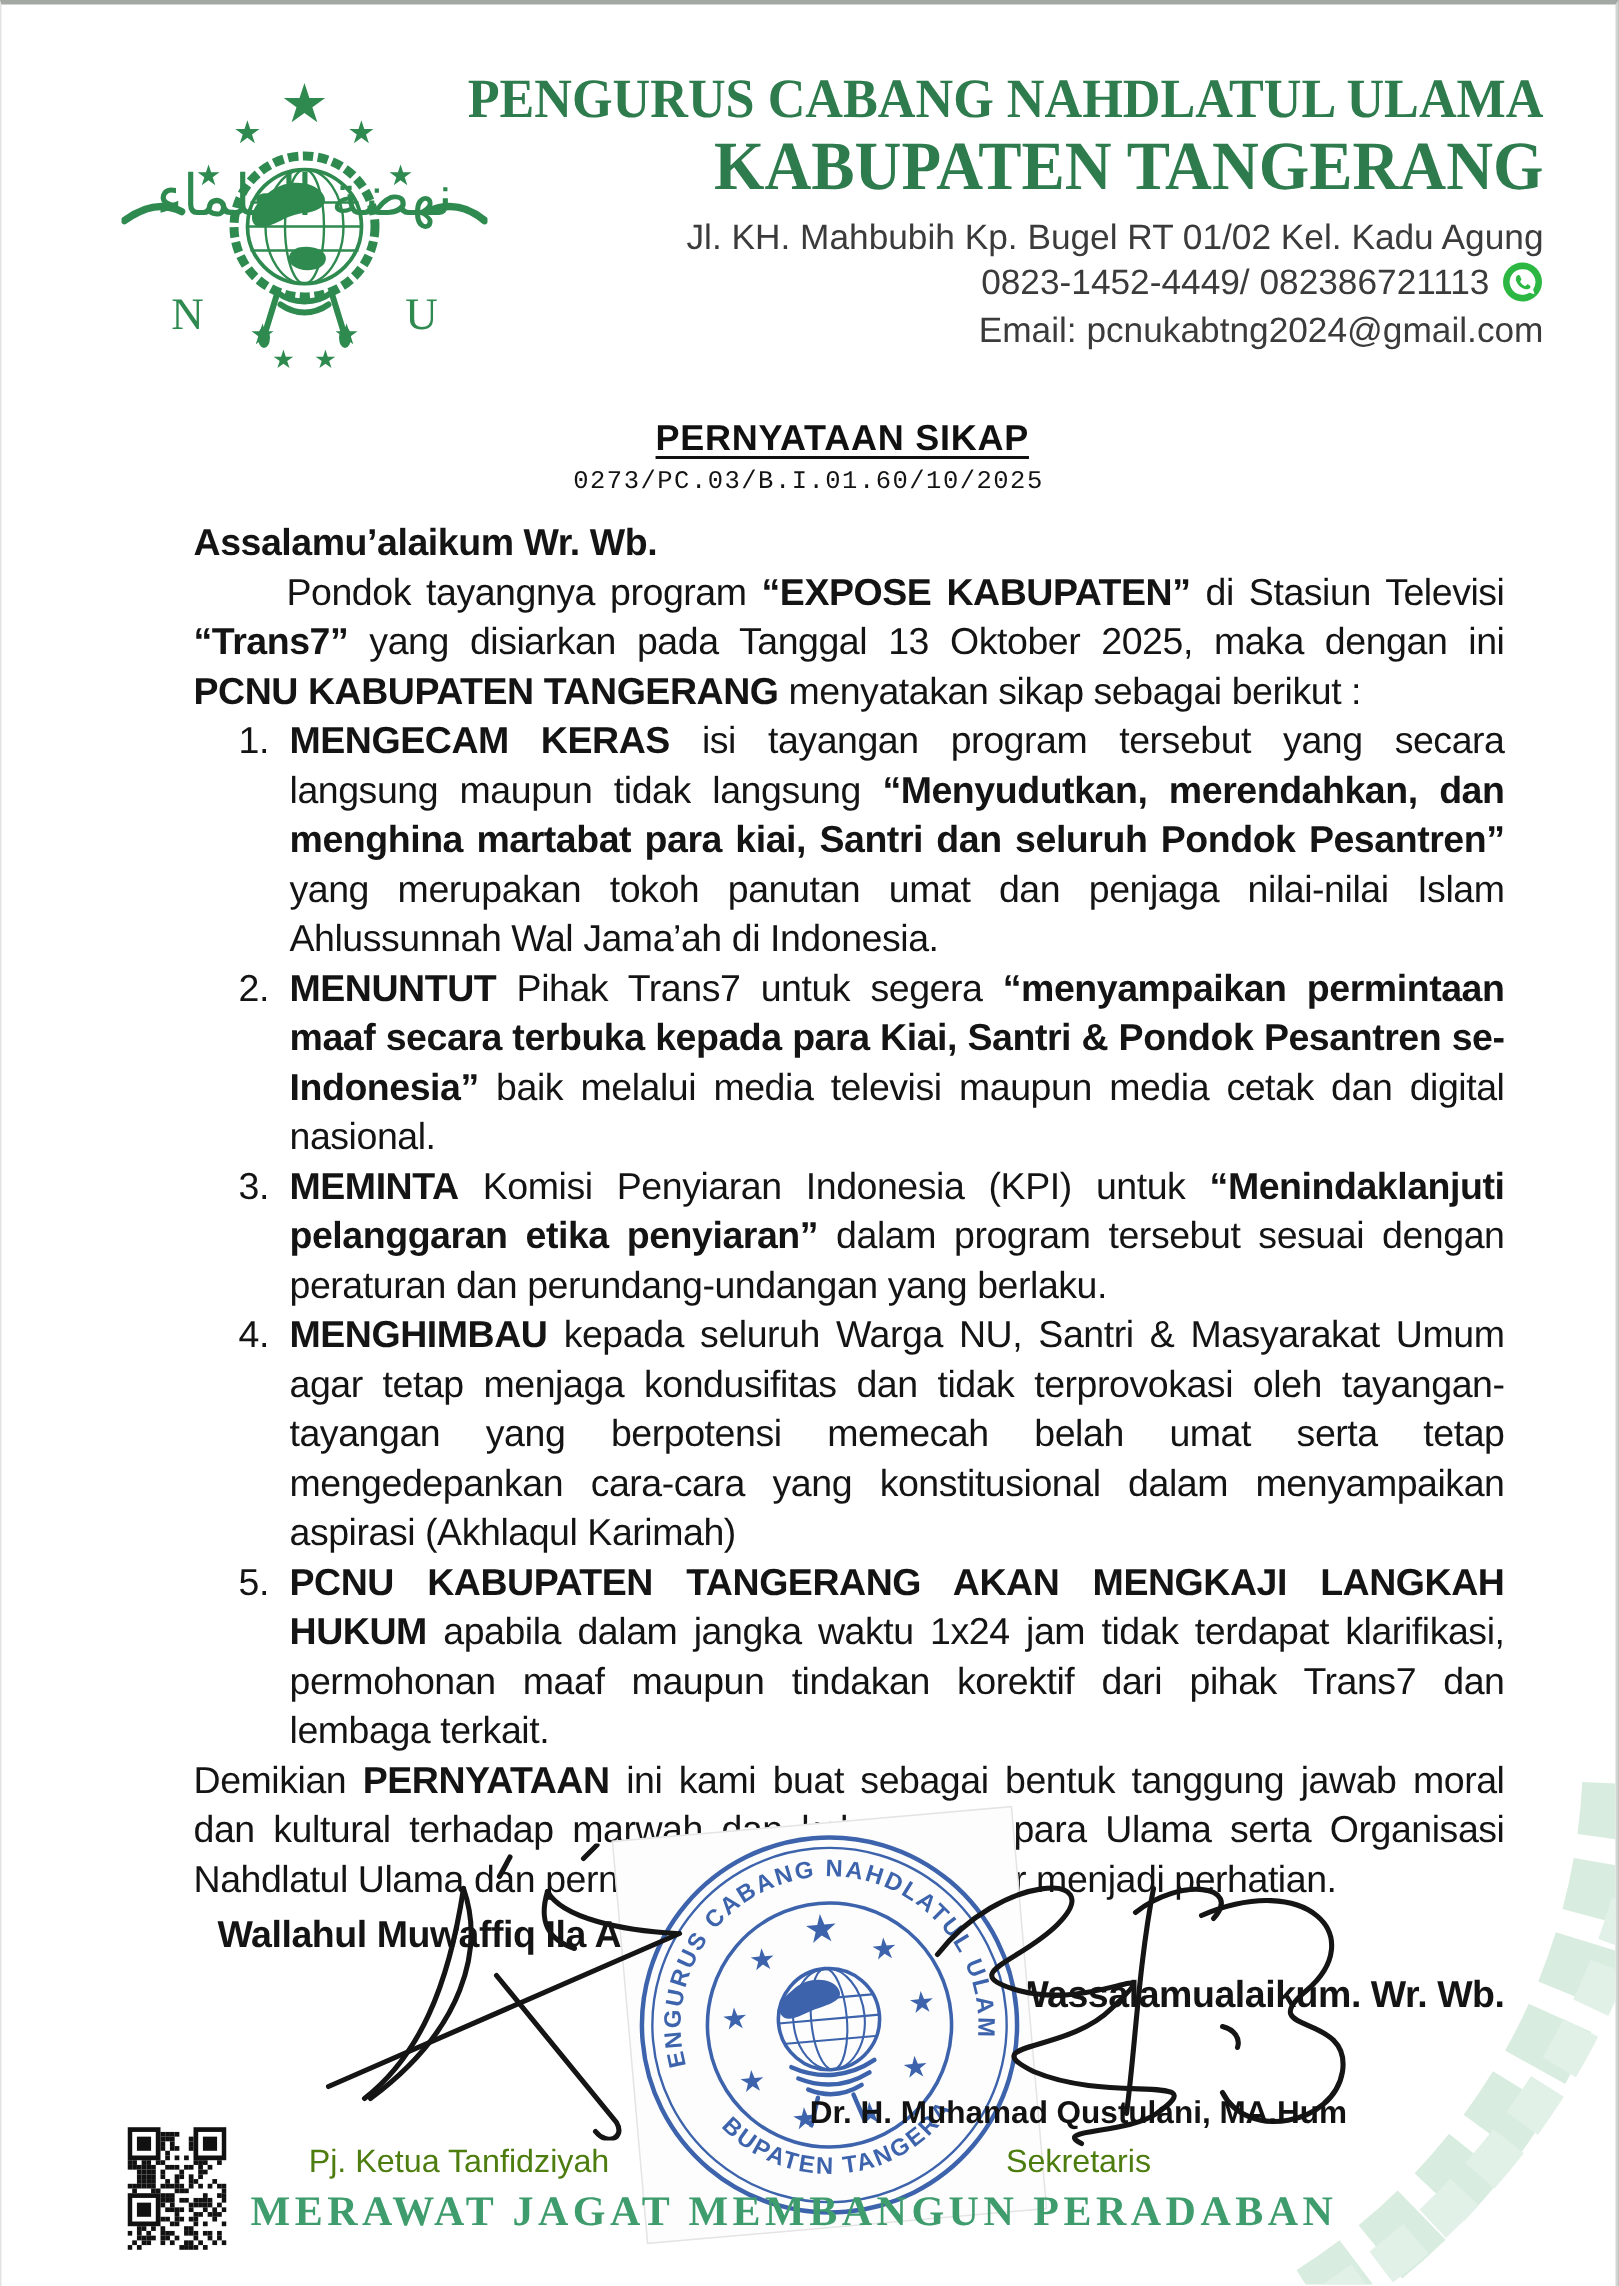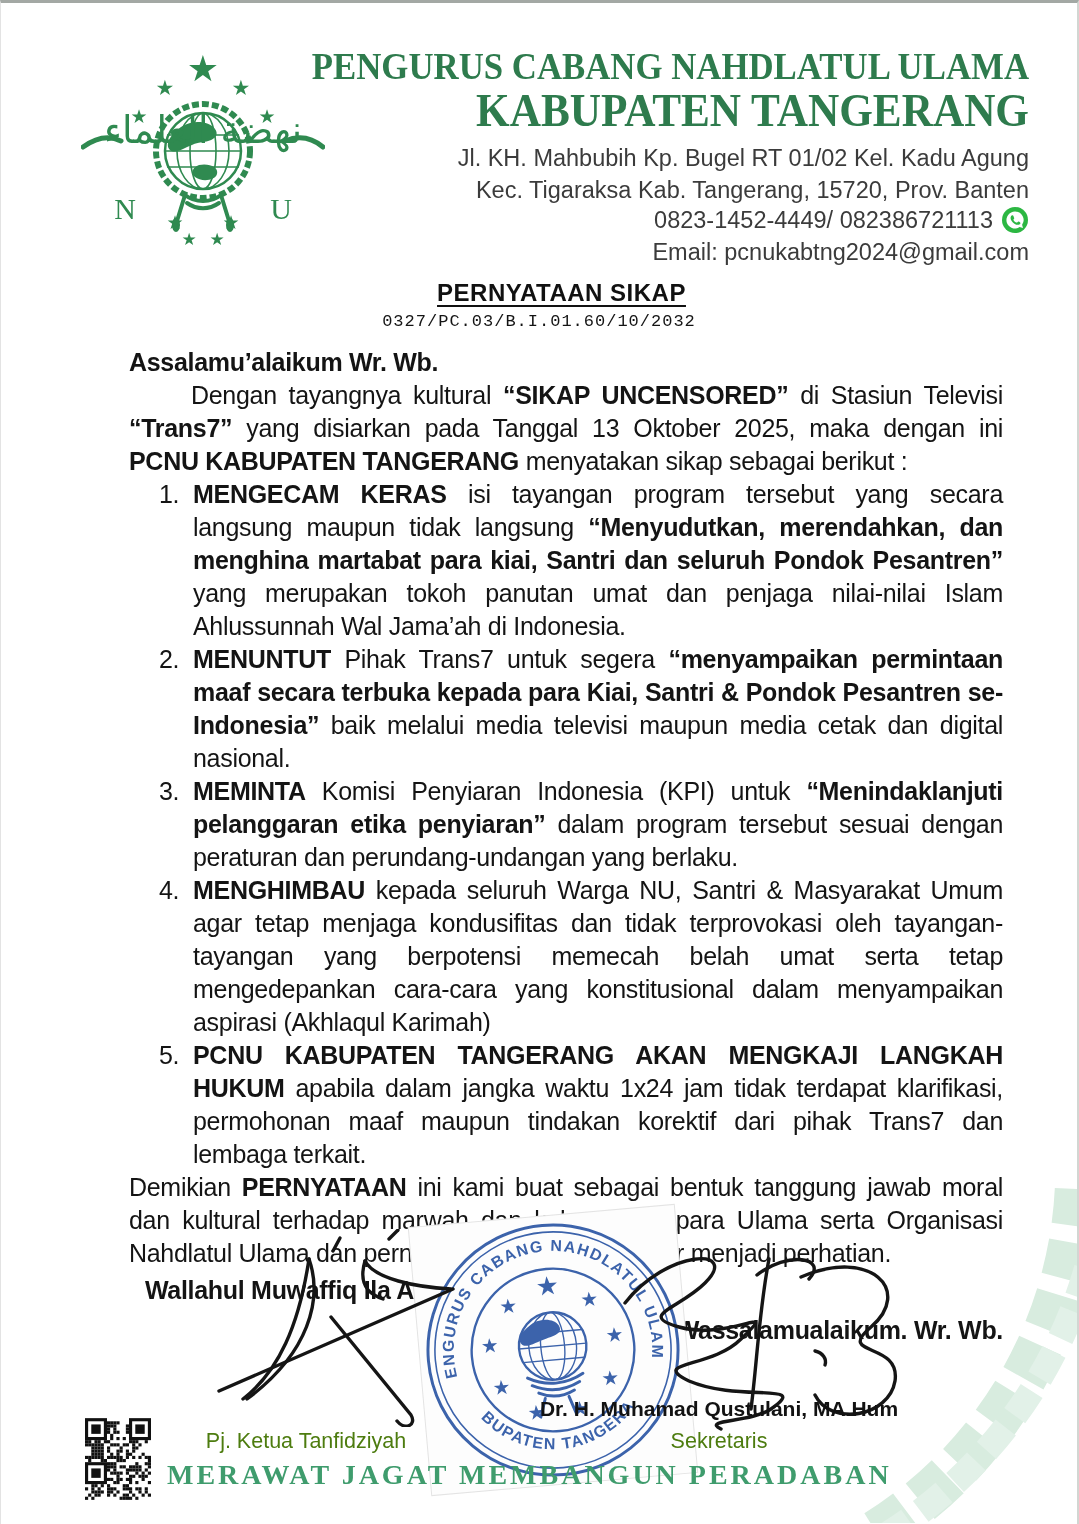--- a/index.html
+++ b/index.html
@@ -116,42 +116,41 @@
         <text x="200" y="176" font-size="30" text-anchor="middle" font-family="Liberation Serif, serif" fill="#2f8a50">U</text>
       </svg>
     </div>
 
     <div class="header-text">
       <div class="org-lines">
         <div class="org1">PENGURUS CABANG NAHDLATUL ULAMA</div>
         <div class="org2">KABUPATEN TANGERANG</div>
       </div>
       <div class="addr addr-first">Jl. KH. Mahbubih Kp. Bugel RT 01/02 Kel. Kadu Agung</div>
-      <div class="addr">Kec. Tigaraksa Kab. Tangerang, 15720, Prov. Banten</div>
       <div class="phone-line">
         <span>0823-1452-4449/ 082386721113</span>
         <span class="wa-icon">
           <svg viewBox="0 0 28 28" width="28" height="28">
             <circle cx="14" cy="14" r="13" fill="#2cb742"></circle>
             <path d="M14,5.5 a8.5,8.5 0 1 0 4.6,15.6 l3.4,1 -0.9,-3.3 a8.5,8.5 0 0 0 -7.1,-13.3 z" fill="#ffffff"></path>
             <path d="M10.6,9.6 c2,-1 2,1.6 2.6,2.4 c0.5,0.7 -1.2,1.2 -0.6,2.2 c0.6,1 1.7,2 2.9,2.4 c1.1,0.4 1.3,-1.6 2.3,-1 c0.9,0.5 2.3,1.3 1.2,2.4 c-1.1,1.1 -3.2,1.3 -5.6,-0.3 c-2.4,-1.6 -4.1,-4.3 -3.8,-6.2 c0.2,-1 0.5,-1.6 1,-1.9 z" fill="#2cb742"></path>
           </svg>
         </span>
       </div>
       <div class="addr">Email: pcnukabtng2024@gmail.com</div>
     </div>
 
     <div class="title-block">
       <div class="doc-title">PERNYATAAN SIKAP</div>
-      <div class="doc-number">0327/PC.03/B.I.01.60/10/2032</div>
+      <div class="doc-number">0273/PC.03/B.I.01.60/10/2025</div>
     </div>
 
     <div class="body-text">
       <p class="salutation">Assalamu’alaikum Wr. Wb.</p>
-      <p class="intro"><span>Dengan tayangnya kultural </span><b>“SIKAP UNCENSORED”</b><span> di Stasiun Televisi </span><b>“Trans7”</b><span> yang disiarkan pada Tanggal 13 Oktober 2025, maka dengan ini </span><b>PCNU KABUPATEN TANGERANG</b><span> menyatakan sikap sebagai berikut :</span></p>
+      <p class="intro"><span>Pondok tayangnya program </span><b>“EXPOSE KABUPATEN”</b><span> di Stasiun Televisi </span><b>“Trans7”</b><span> yang disiarkan pada Tanggal 13 Oktober 2025, maka dengan ini </span><b>PCNU KABUPATEN TANGERANG</b><span> menyatakan sikap sebagai berikut :</span></p>
 
       <div class="list-item">
         <span class="num">1.</span>
         <span><b>MENGECAM KERAS</b><span> isi tayangan program tersebut yang secara langsung maupun tidak langsung </span><b>“Menyudutkan, merendahkan, dan menghina martabat para kiai, Santri dan seluruh Pondok Pesantren”</b><span> yang merupakan tokoh panutan umat dan penjaga nilai-nilai Islam Ahlussunnah Wal Jama’ah di Indonesia.</span></span>
       </div>
       <div class="list-item">
         <span class="num">2.</span>
         <span><b>MENUNTUT</b><span> Pihak Trans7 untuk segera </span><b>“menyampaikan permintaan maaf secara terbuka kepada para Kiai, Santri &amp; Pondok Pesantren se-Indonesia”</b><span> baik melalui media televisi maupun media cetak dan digital nasional.</span></span>
       </div>
       <div class="list-item">

